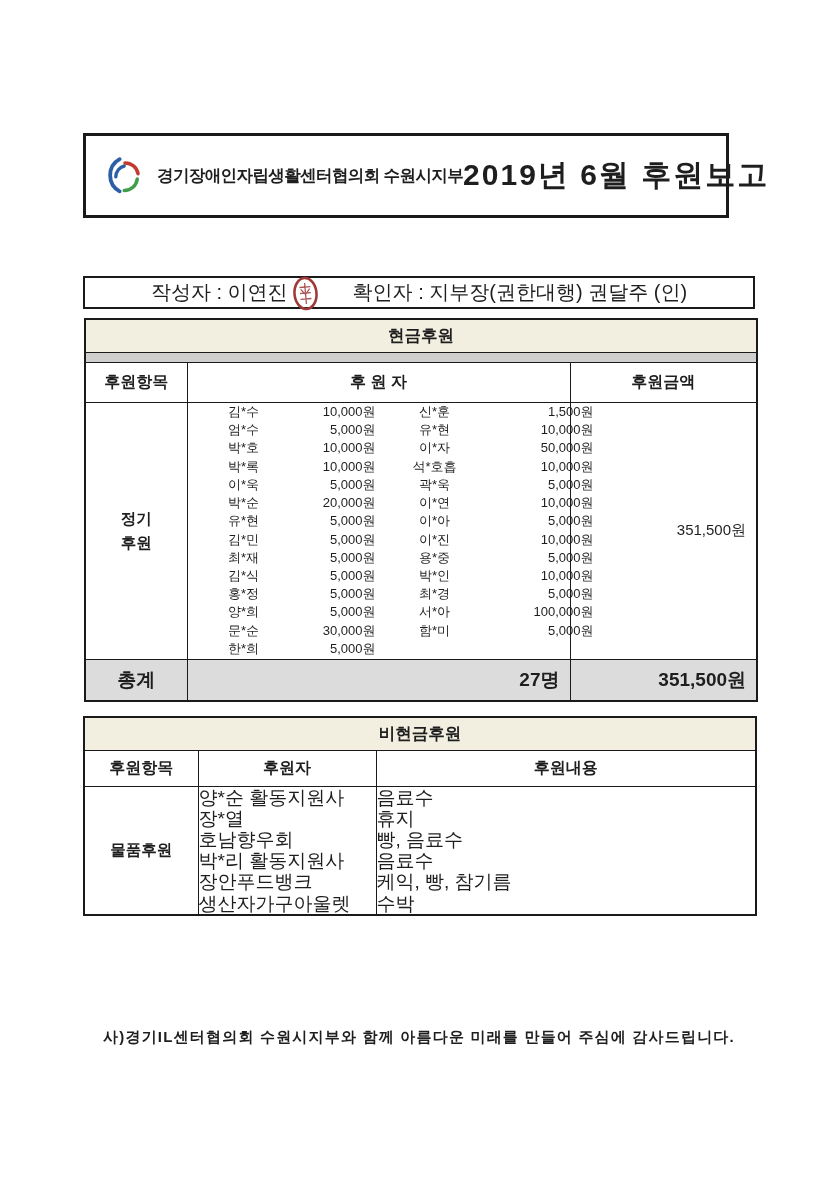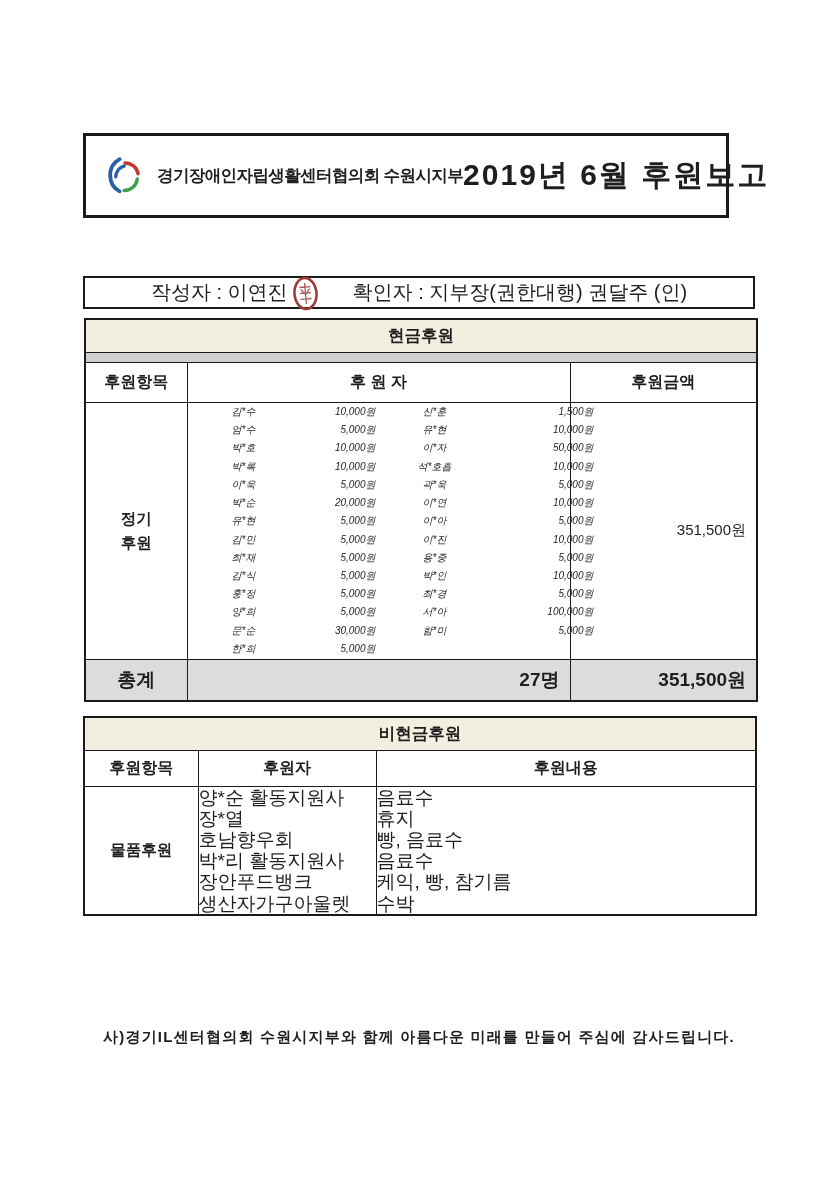--- a/index.html
+++ b/index.html
@@ -57,21 +57,21 @@
     background:var(--cream);text-align:center;font-weight:700;font-size:16.5px;height:33px;
   }
   .strip-row td{background:var(--strip);height:10px;line-height:0;}
   .head-row td{text-align:center;font-weight:700;font-size:16px;height:40px;background:#fff;}
 
   .cash{left:84px;top:318px;width:672px;}
   .cash .body-row td{height:257px;vertical-align:middle;}
   .cash .cat{text-align:center;font-size:15.5px;font-weight:600;line-height:24px;}
   .donor-grid{
     display:grid;grid-template-columns:80px 92px 118px 100px;
-    margin-left:16px;font-size:10px;line-height:18.2px;font-style:italic;
+    margin-left:16px;font-size:13px;line-height:18.2px;
   }
   .donor-grid .nm{text-align:center;}
   .donor-grid .amt{text-align:right;}
   .cash .amount{text-align:right;font-size:15px;padding-right:10px;}
   .total-row td{background:var(--totalbg);height:42px;font-size:19px;}
   .total-row .tl{text-align:center;font-weight:700;}
   .total-row .num{text-align:right;padding-right:10px;font-weight:600;}
 
   .noncash{left:83px;top:716px;width:672px;}
   .noncash .head-row td{height:36px;}

